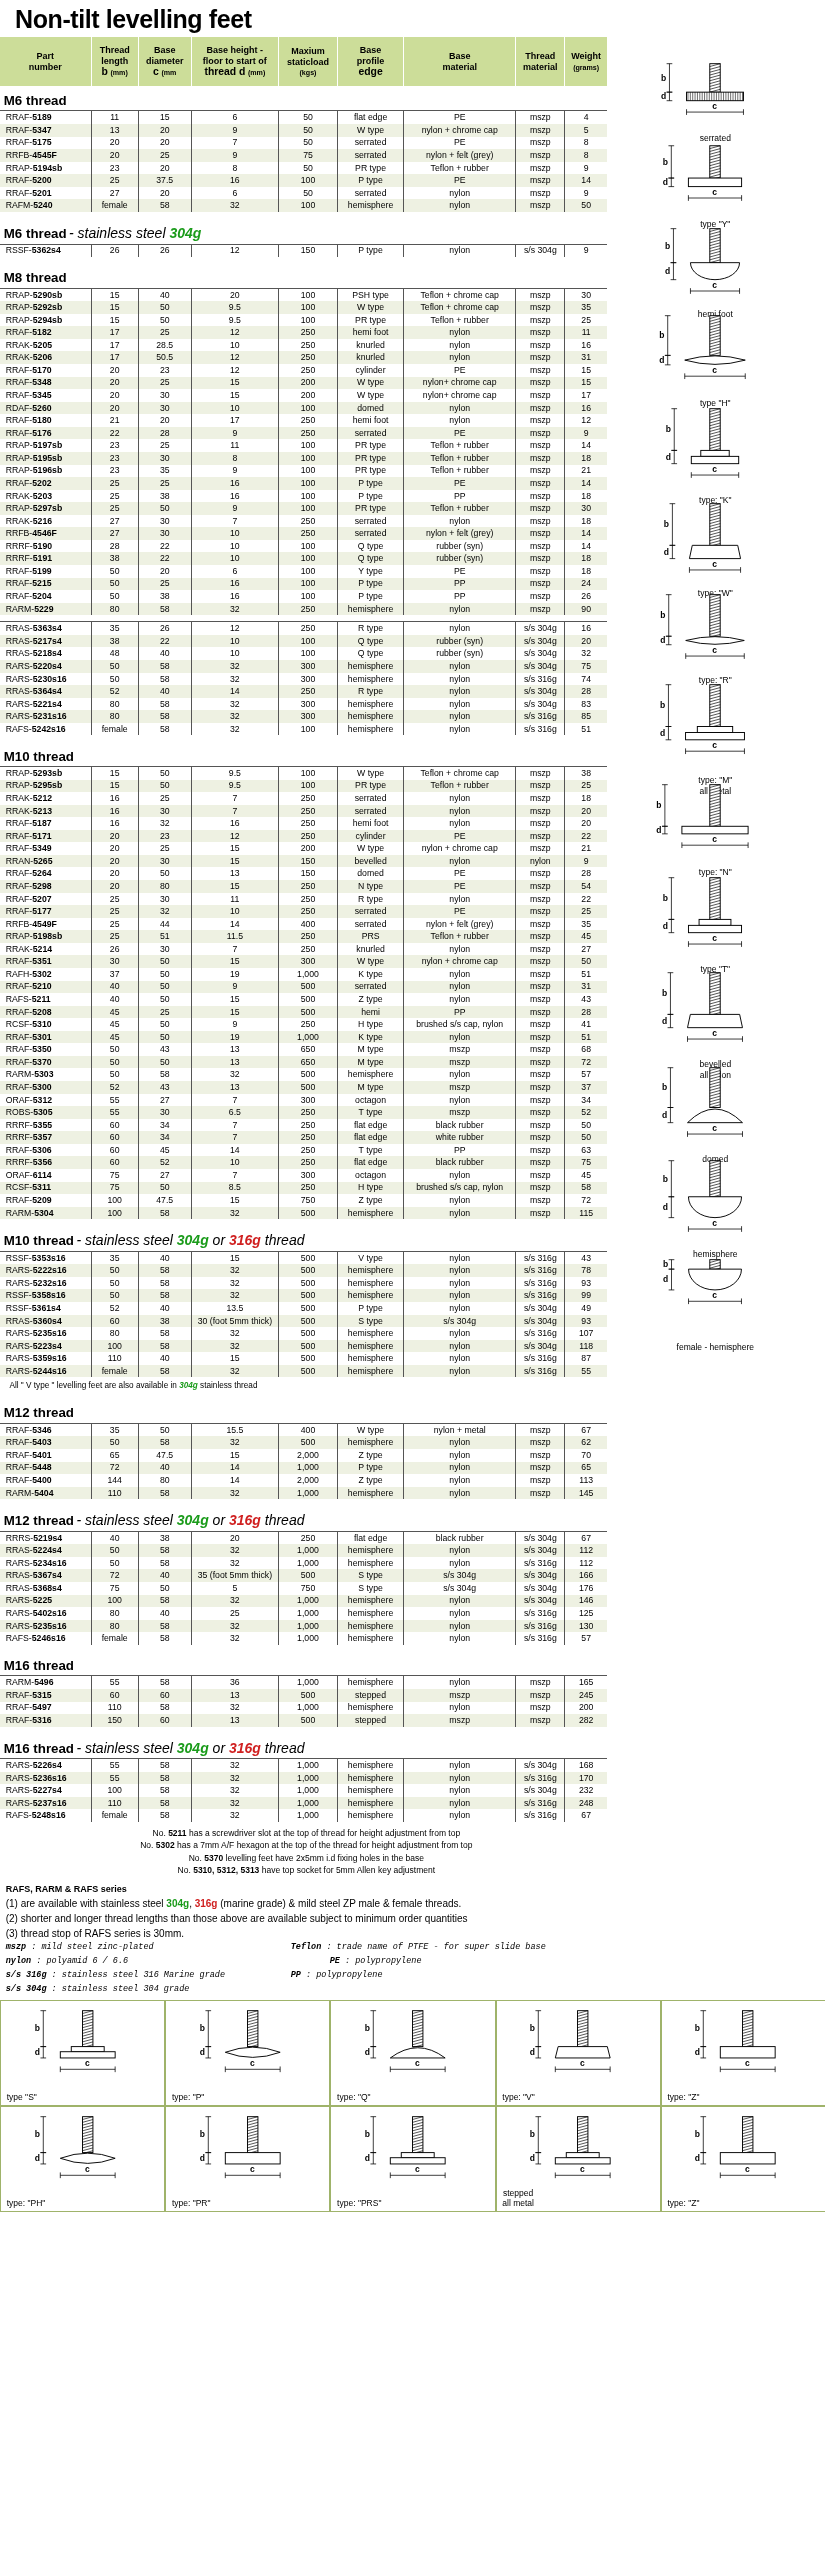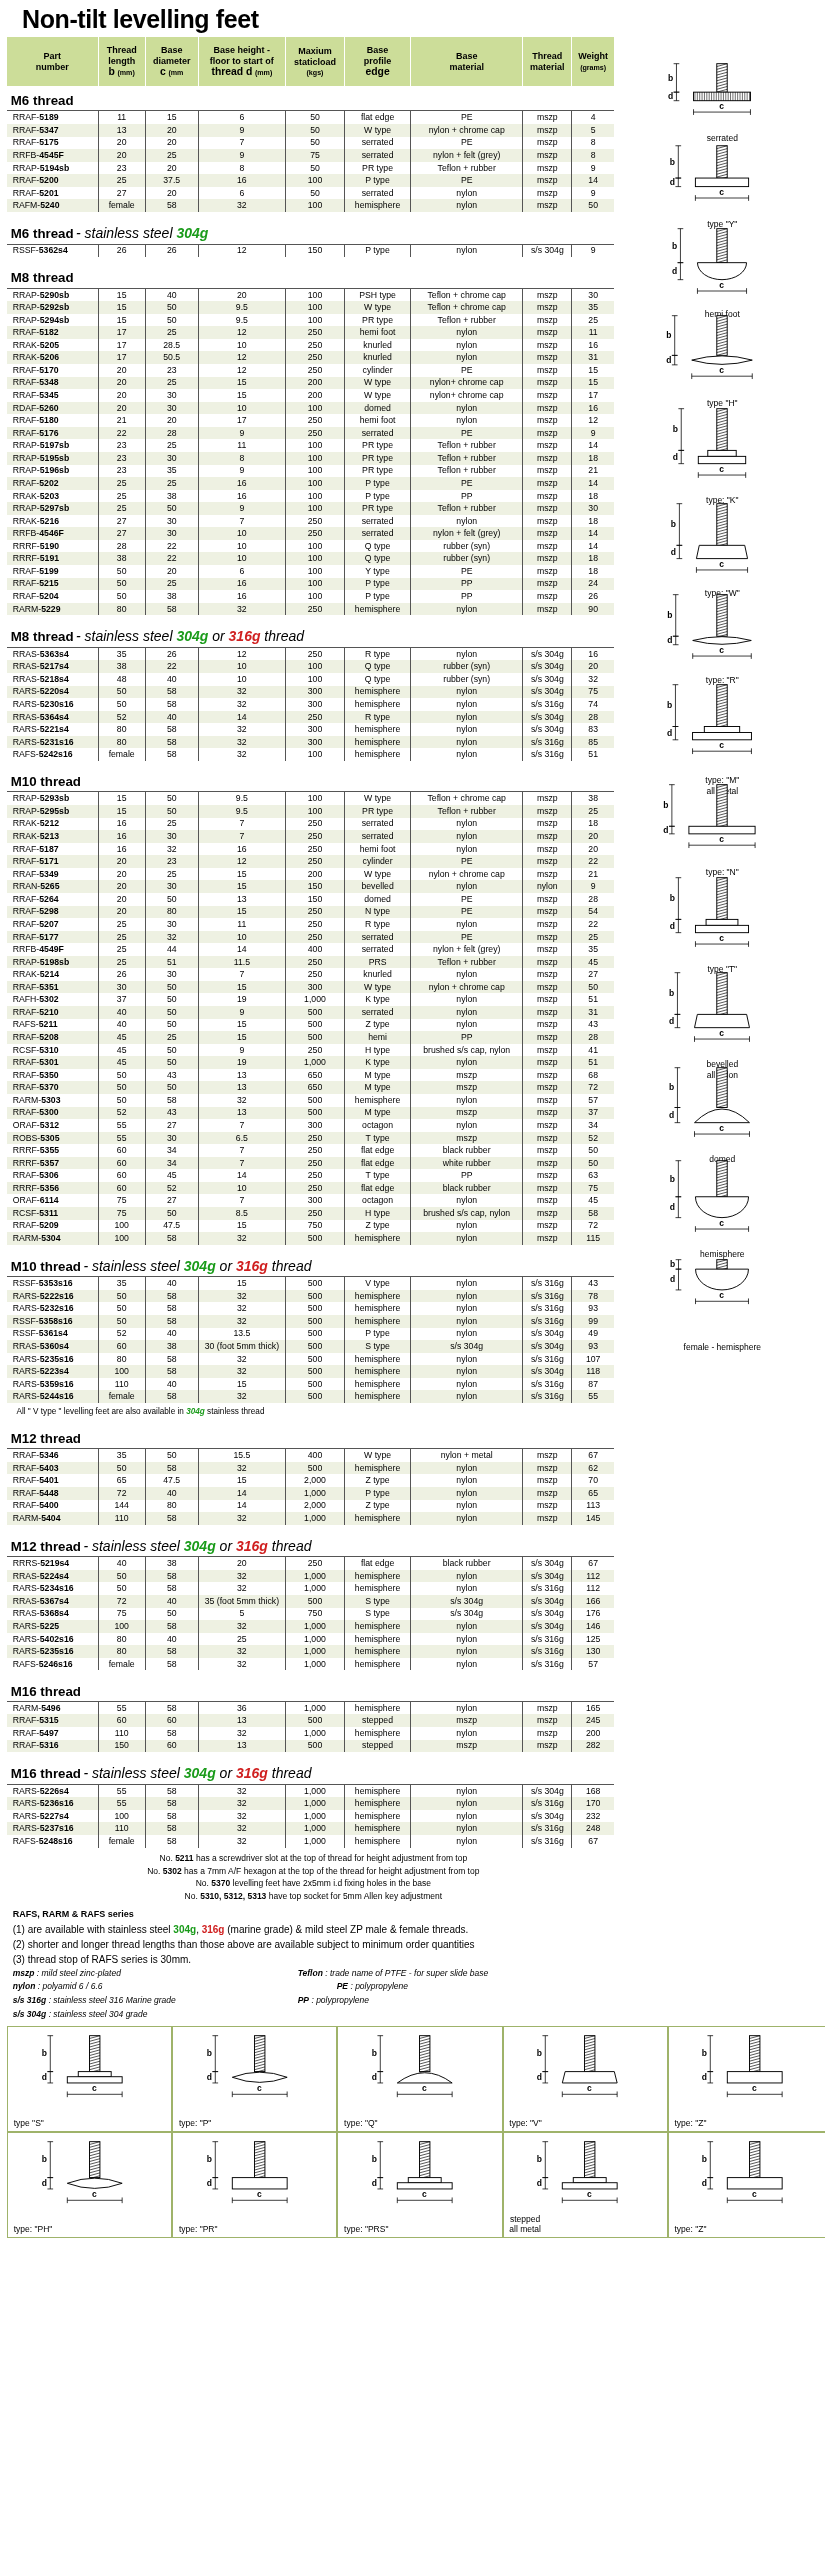--- a/index.html
+++ b/index.html
@@ -4,21 +4,21 @@
 <style>
   * { box-sizing: border-box; }
   html, body { margin:0; padding:0; }
   body {
     width: 826px;
     background: #ffffff;
     font-family: "Liberation Sans", sans-serif;
     color: #000;
     -webkit-font-smoothing: none;
   }
-  .page { width:692px; position:relative; padding: 0 0 7.6px 0; margin-left: 7px; }
+  .page { width:692px; position:relative; padding: 0 0 7.6px 0; }
 
   
   .title {
     font-size: 25px;
     font-weight: bold;
     letter-spacing: -0.4px;
     padding: 4.7px 0 3.8px 15px;
   }
 
   
@@ -90,21 +90,21 @@
   .notes div { font-size: 8.5px; line-height: 1.48; text-align: center; }
   .notes b { font-weight: bold; }
   .note-star { font-size: 8.2px; padding: 2.8px 0 0 5.7px; font-style: normal;}
 
   
   .legend { padding: 3.8px 0 1.9px 5.7px; }
   .legend .hl { font-size: 9px; font-weight: bold; line-height:1.5; }
   .legend .ln { font-size: 10px; line-height: 1.5; }
   .legend .g304i { color:#1a9b1a; font-weight:bold; }
   .legend .g316i { color:#d02020; font-weight:bold; }
-  .legend .key { font-size: 8.5px; line-height:1.62; }
+  .legend .key { font-size: 8.5px; line-height:1.62;font-family:Liberation Mono, monospace; }
   .legend .key i { font-style: italic; }
   .legend .key b { font-weight:bold; }
 
   
   .fig {
     position: absolute;
     width: 190px;
     left: 13.3px;
     text-align: center;
   }
@@ -559,23 +559,20 @@
               <td class="">32</td>
               <td class="">250</td>
               <td class="">hemisphere</td>
               <td class="">nylon</td>
               <td class="">mszp</td>
               <td class="last">90</td>
             </tr>
             <tr class="spacer">
               <td colspan="9"></td>
             </tr>
-            <tr class="sect">
-              <td colspan="9"><span class="sect-title">M8 thread</span> <span class="sect-sub">- stainless steel <span class="g304">304g</span> or <span class="g316">316g</span> thread</span></td>
-            </tr>
             <tr class=" topline">
               <td class="pn">RRAS-<b>5363s4</b></td>
               <td class="">35</td>
               <td class="">26</td>
               <td class="">12</td>
               <td class="">250</td>
               <td class="">R type</td>
               <td class="">nylon</td>
               <td class="">s/s 304g</td>
               <td class="last">16</td>

